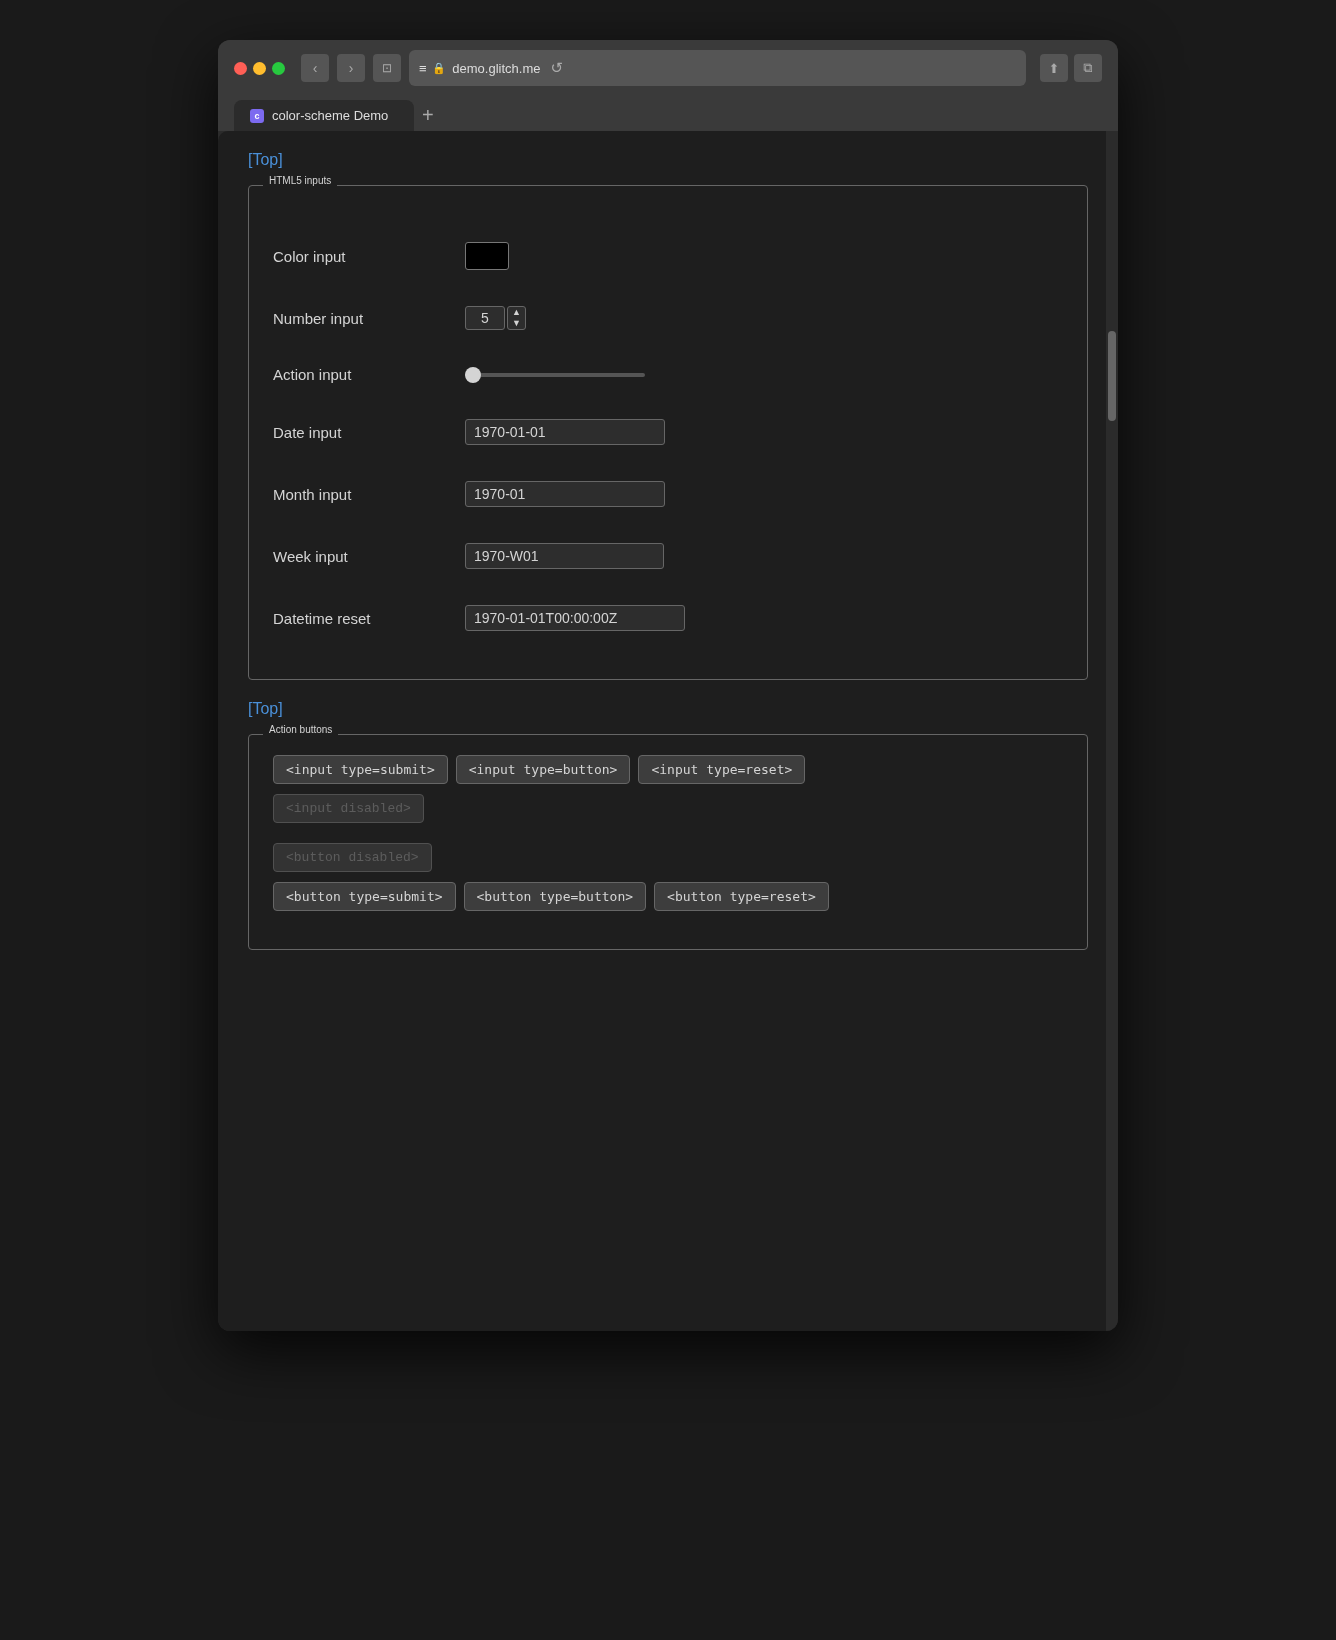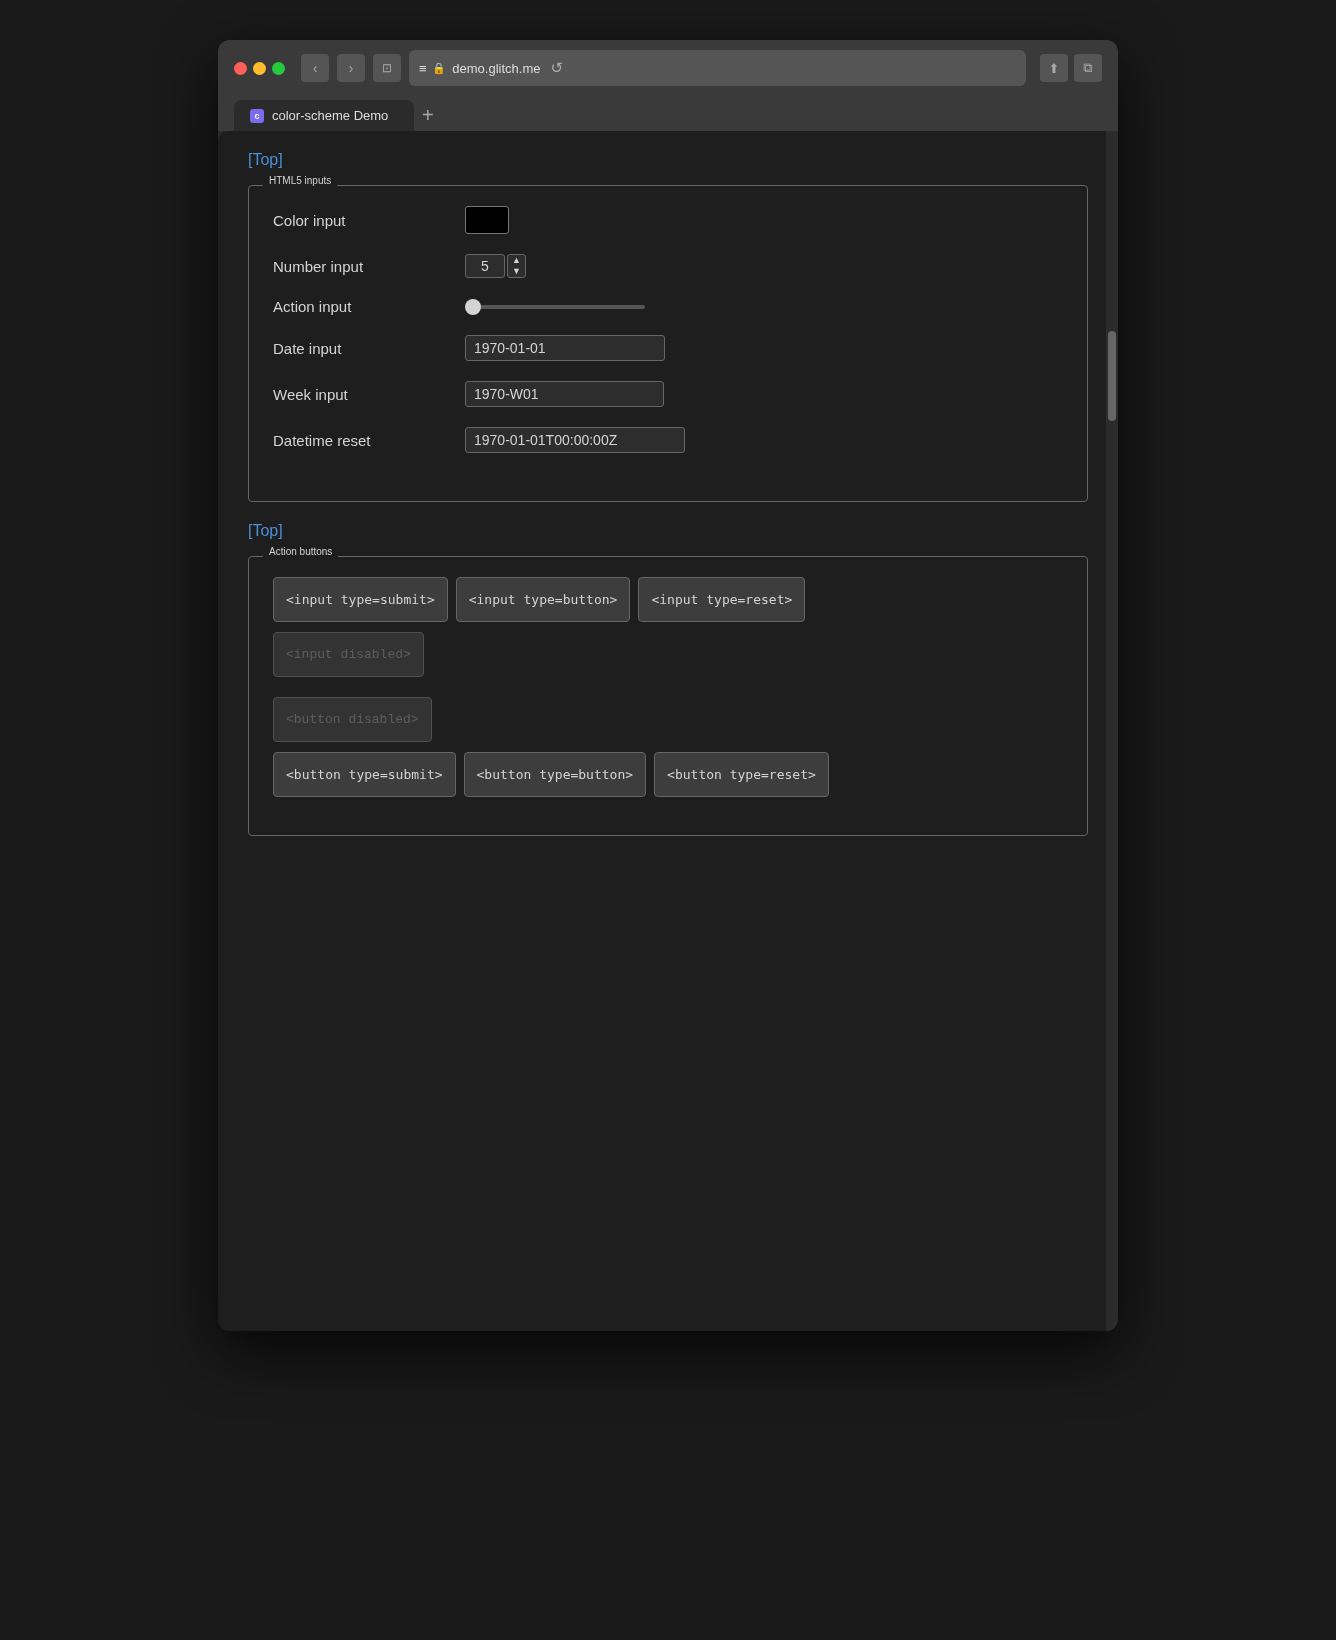--- a/index.html
+++ b/index.html
@@ -207,20 +207,21 @@
       padding: 0 6px;
       font-size: 10px;
       color: #d4d4d4;
     }
 
     .input-row {
       display: flex;
       align-items: center;
       margin-bottom: 20px;
       gap: 12px;
+      margin-top: 36px;
     }
 
     .input-label {
       font-size: 15px;
       color: #d4d4d4;
       min-width: 180px;
     }
 
     
     .color-swatch {
@@ -308,21 +309,21 @@
       gap: 8px;
       margin-bottom: 10px;
     }
 
     .action-btn {
       background: #3d3d3d;
       border: 1px solid #666;
       border-radius: 4px;
       color: #d4d4d4;
       font-size: 13px;
-      padding: 14px 12px;
+      padding: 6px 12px;
       cursor: pointer;
       font-family: monospace;
     }
 
     .action-btn.disabled {
       color: #777;
       cursor: not-allowed;
       opacity: 0.7;
       font-family: Liberation Mono, monospace;
     }
@@ -395,20 +396,24 @@
       <div class="input-row">
         <span class="input-label">Action input</span>
         <input type="range" class="range-input" value="0" min="0" max="100" style="">
       </div>
 
       <div class="input-row">
         <span class="input-label">Date input</span>
         <input type="text" class="text-input" value="1970-01-01" readonly="" style="">
       </div>
 
+      <div class="input-row">
+        <span class="input-label">Month input</span>
+        <input type="text" class="text-input" value="1970-01" readonly="" style="">
+      </div>
 
       <div class="input-row">
         <span class="input-label">Week input</span>
         <input type="text" class="text-input" value="1970-W01" readonly="" style="min-width: 160px;">
       </div>
 
       <div class="input-row">
         <span class="input-label">Datetime reset</span>
         <input type="text" class="text-input" value="1970-01-01T00:00:00Z" readonly="" style="min-width: 220px;">
       </div>

